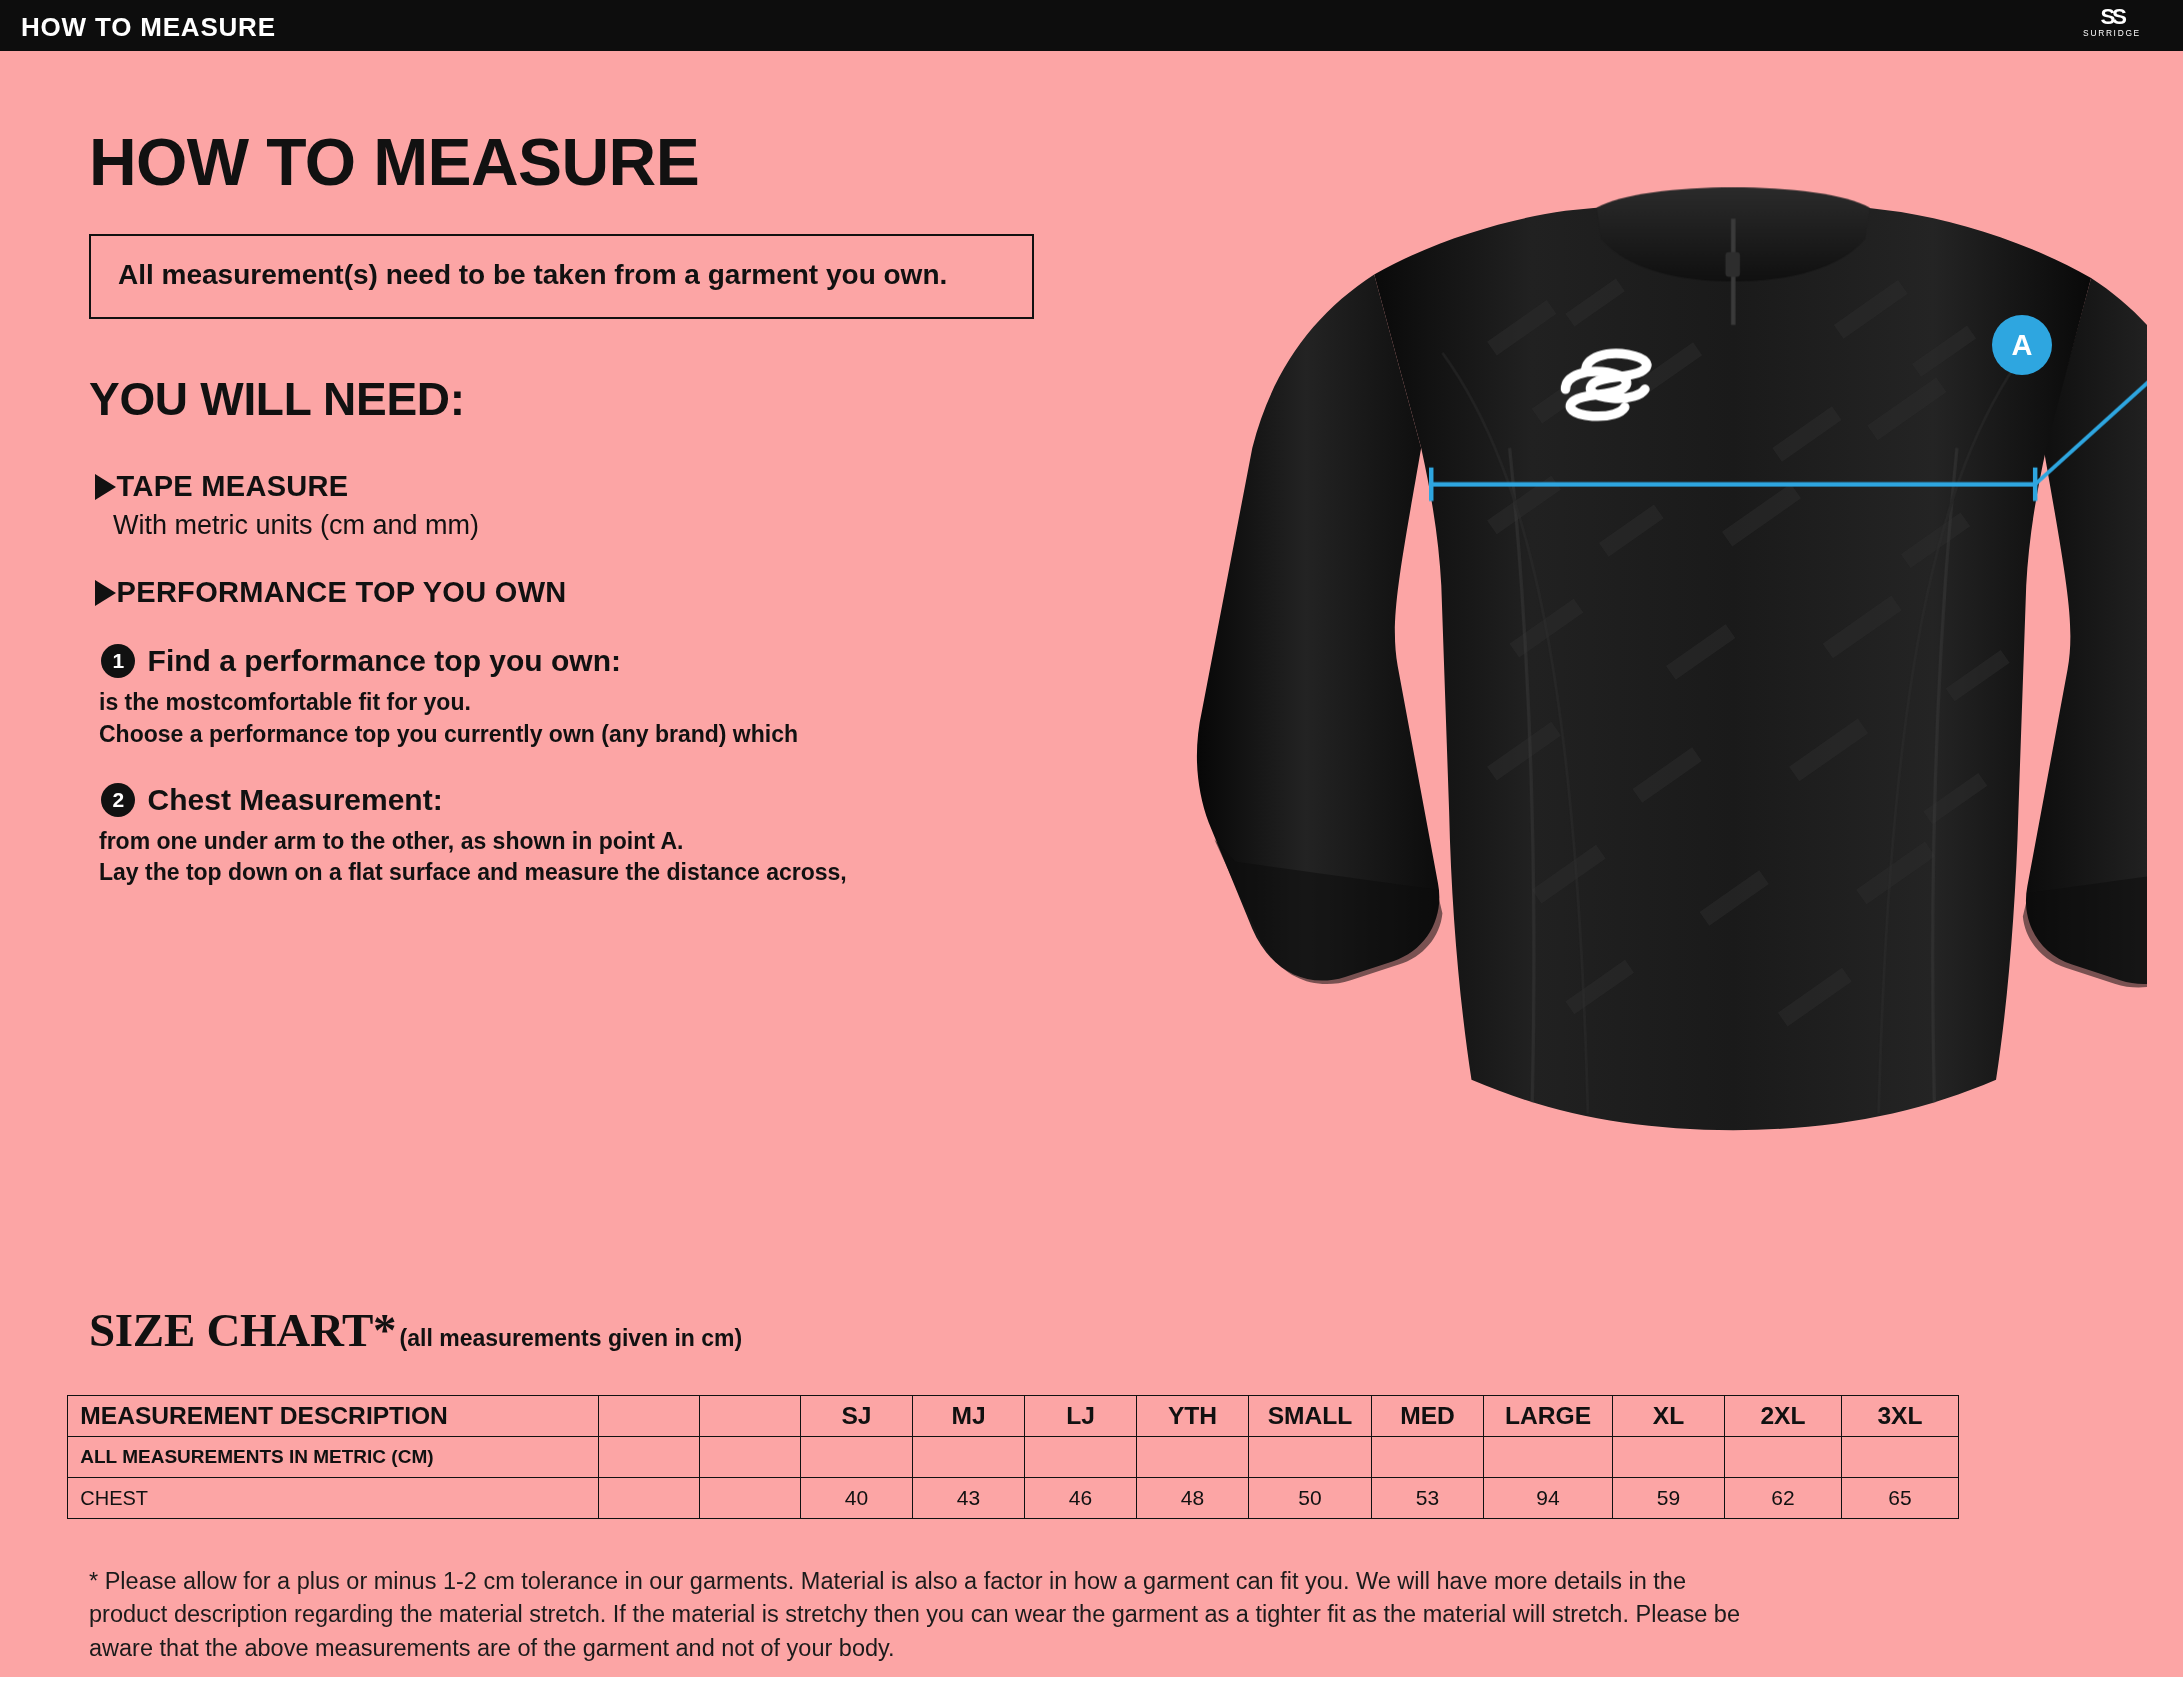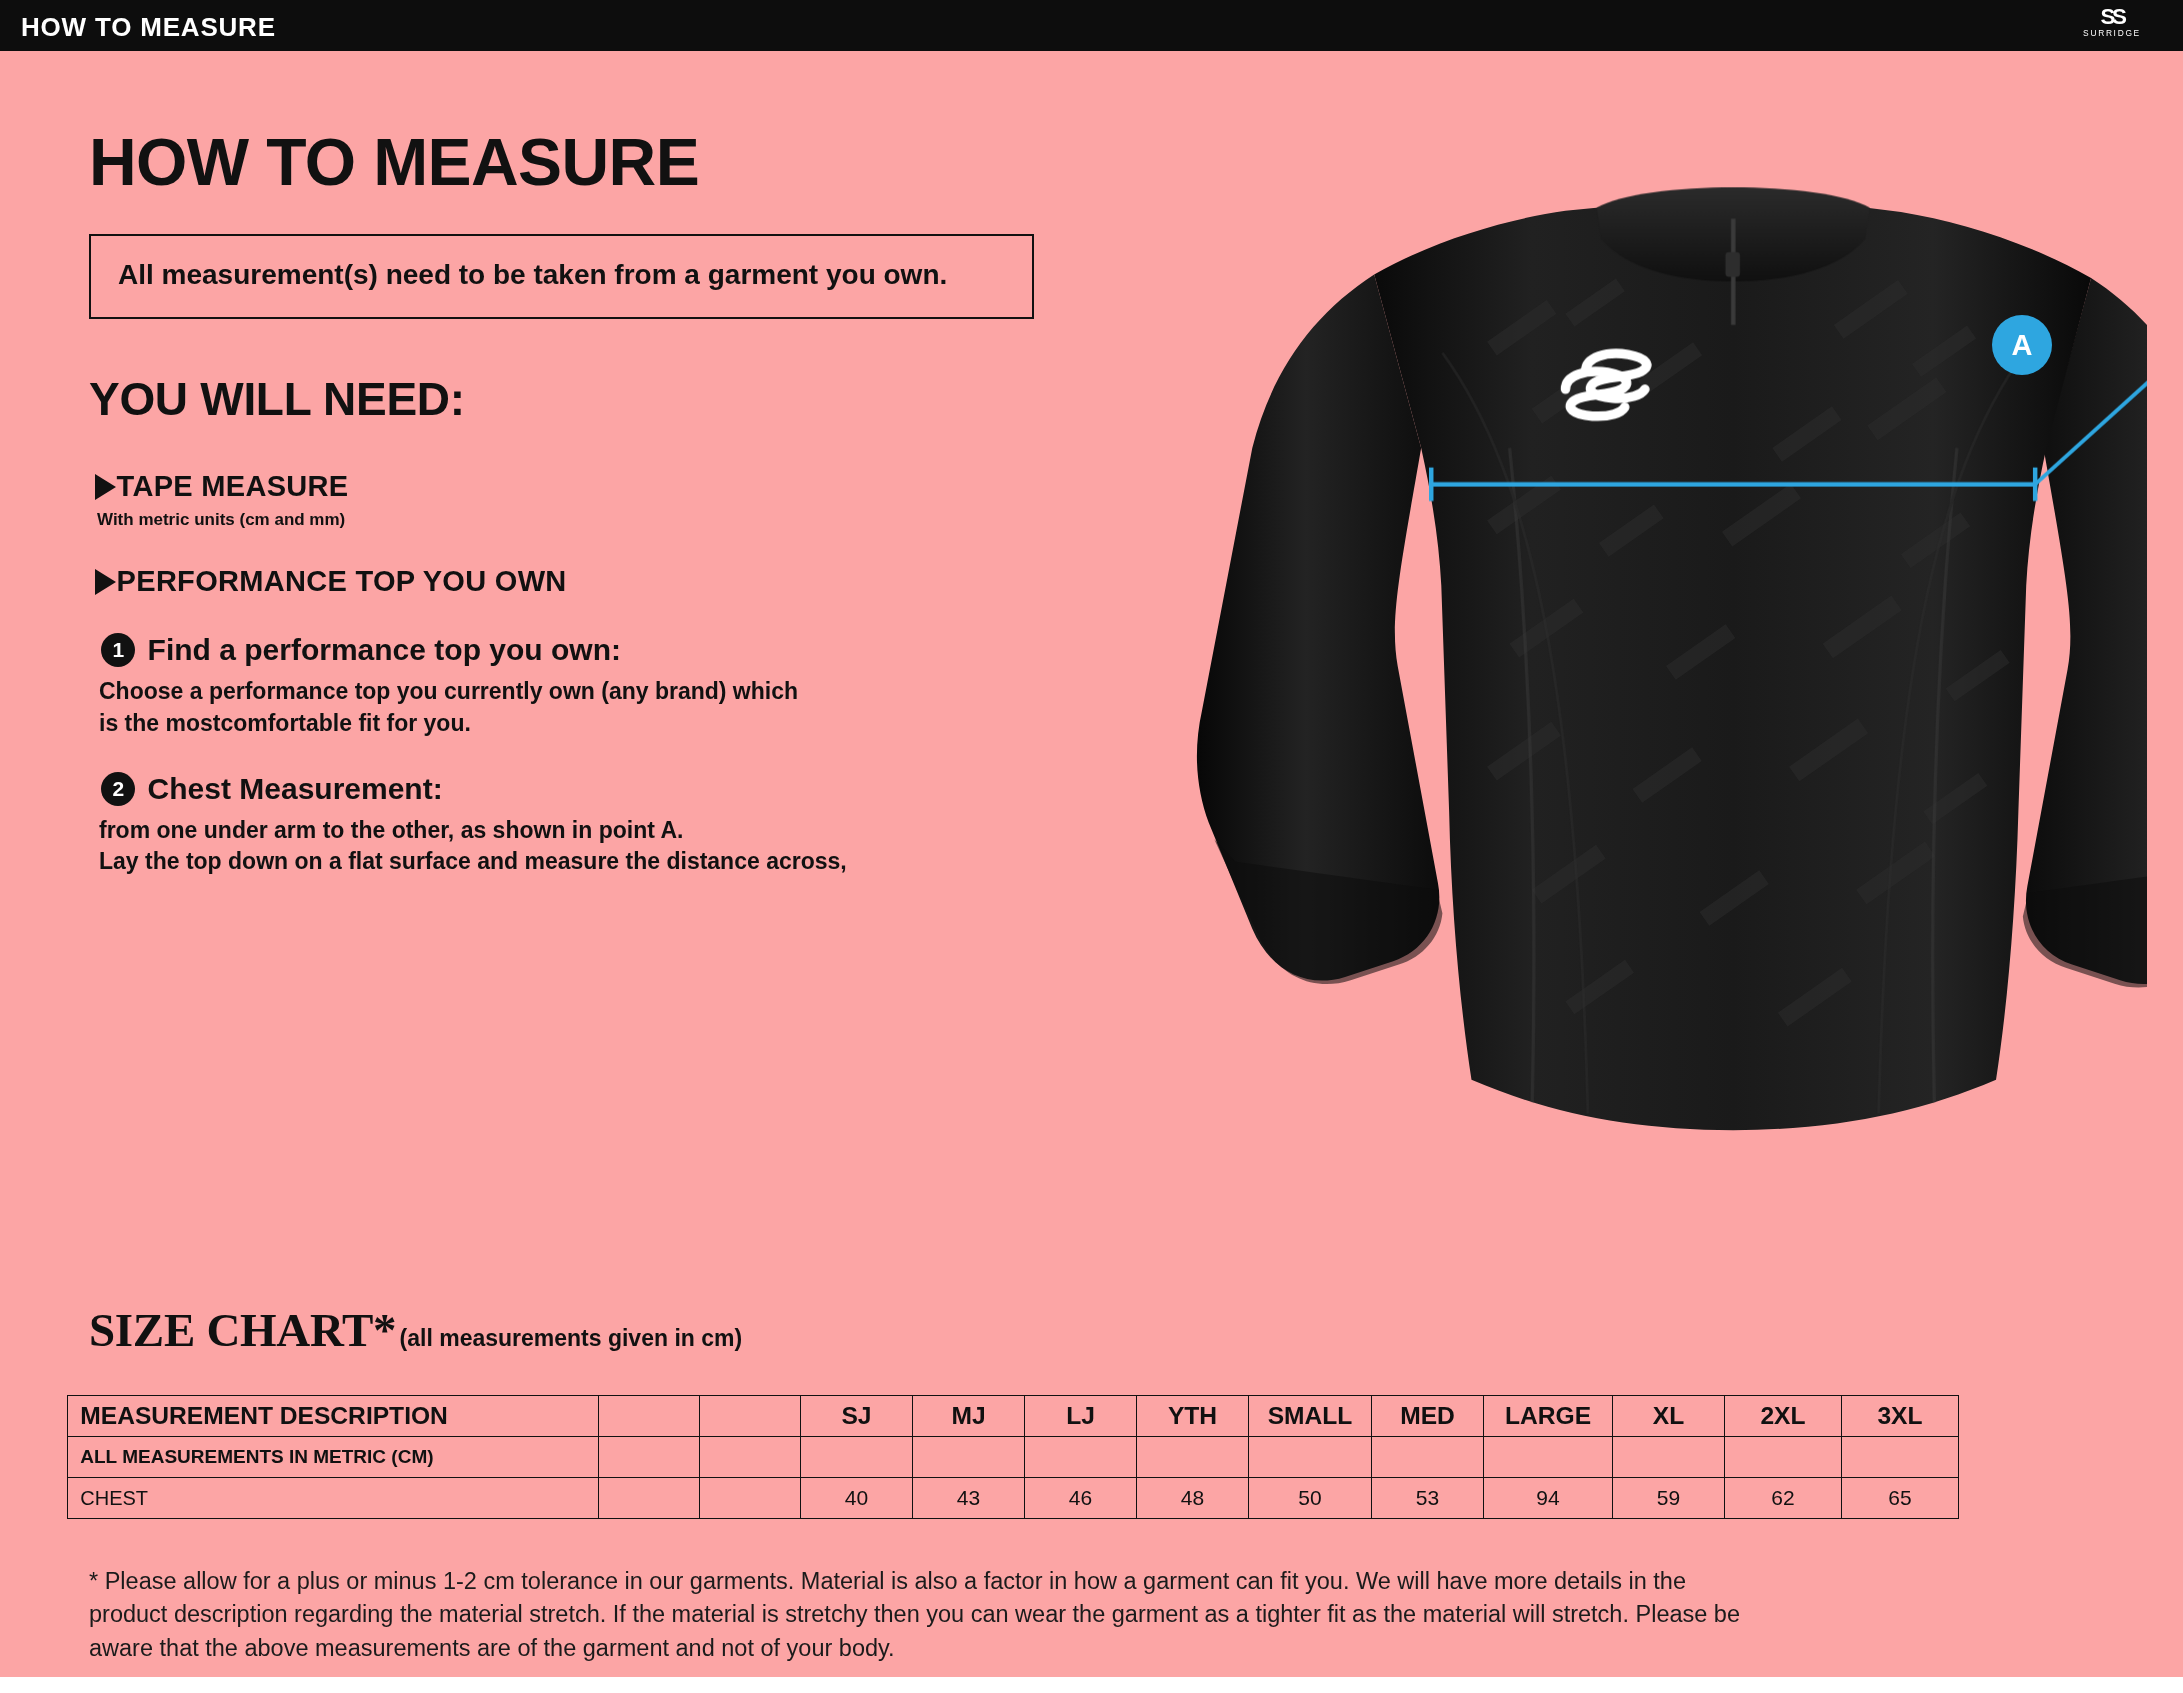--- a/index.html
+++ b/index.html
@@ -101,24 +101,24 @@
     border-bottom: 13px solid transparent;
     margin-left: 5.6px;
   }
   .need-title {
     font-size: 29px;
     font-weight: bold;
     color: #111111;
     letter-spacing: 0.3px;
   }
   .need-sub {
-    font-size: 17px;
-    font-weight: bold;
-    color: #111111;
-    margin-left: 8px;
+    font-size: 27px;
+    font-weight: normal;
+    color: #111111;
+    margin-left: 24px;
   }
 
   .step { margin-top: 32px; }
   .step-head {
     display: flex;
     align-items: center;
     gap: 12.3px;
     margin-bottom: 9px;
   }
   .step-num {
@@ -269,22 +269,22 @@
         <span class="need-title">PERFORMANCE TOP YOU OWN</span>
       </div>
     </div>
 
     <div class="step">
       <div class="step-head">
         <span class="step-num">1</span>
         <span class="step-title">Find a performance top you own:</span>
       </div>
       <div class="step-body">
+        <div>is the mostcomfortable fit for you.</div>
         <div>Choose a performance top  you currently own (any brand) which</div>
-        <div>is the mostcomfortable fit for you.</div>
       </div>
     </div>
 
     <div class="step">
       <div class="step-head">
         <span class="step-num">2</span>
         <span class="step-title">Chest Measurement:</span>
       </div>
       <div class="step-body">
         <div>from one under arm to the other, as shown in point A.</div>

